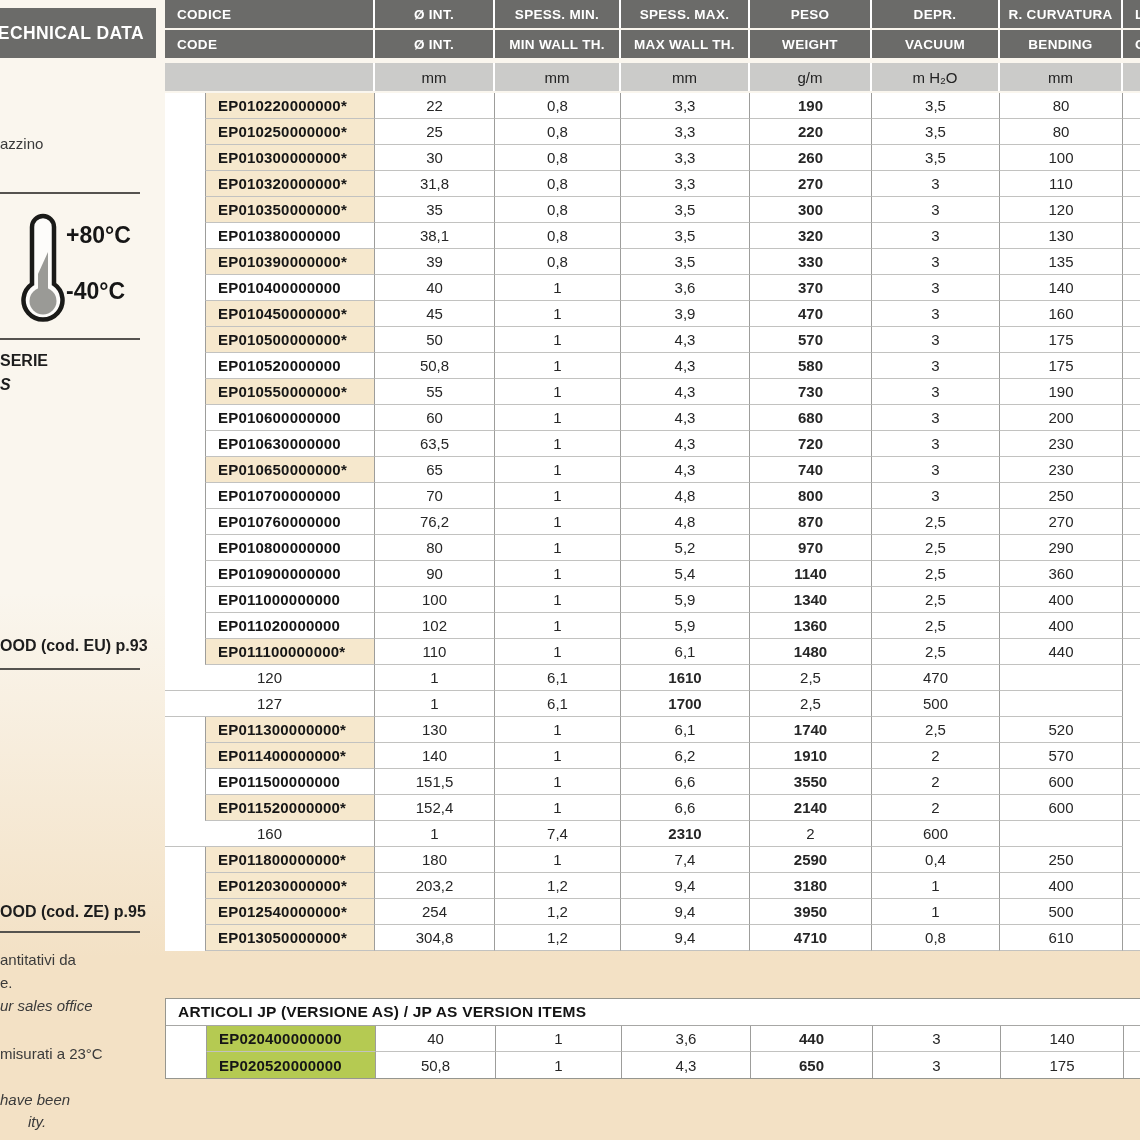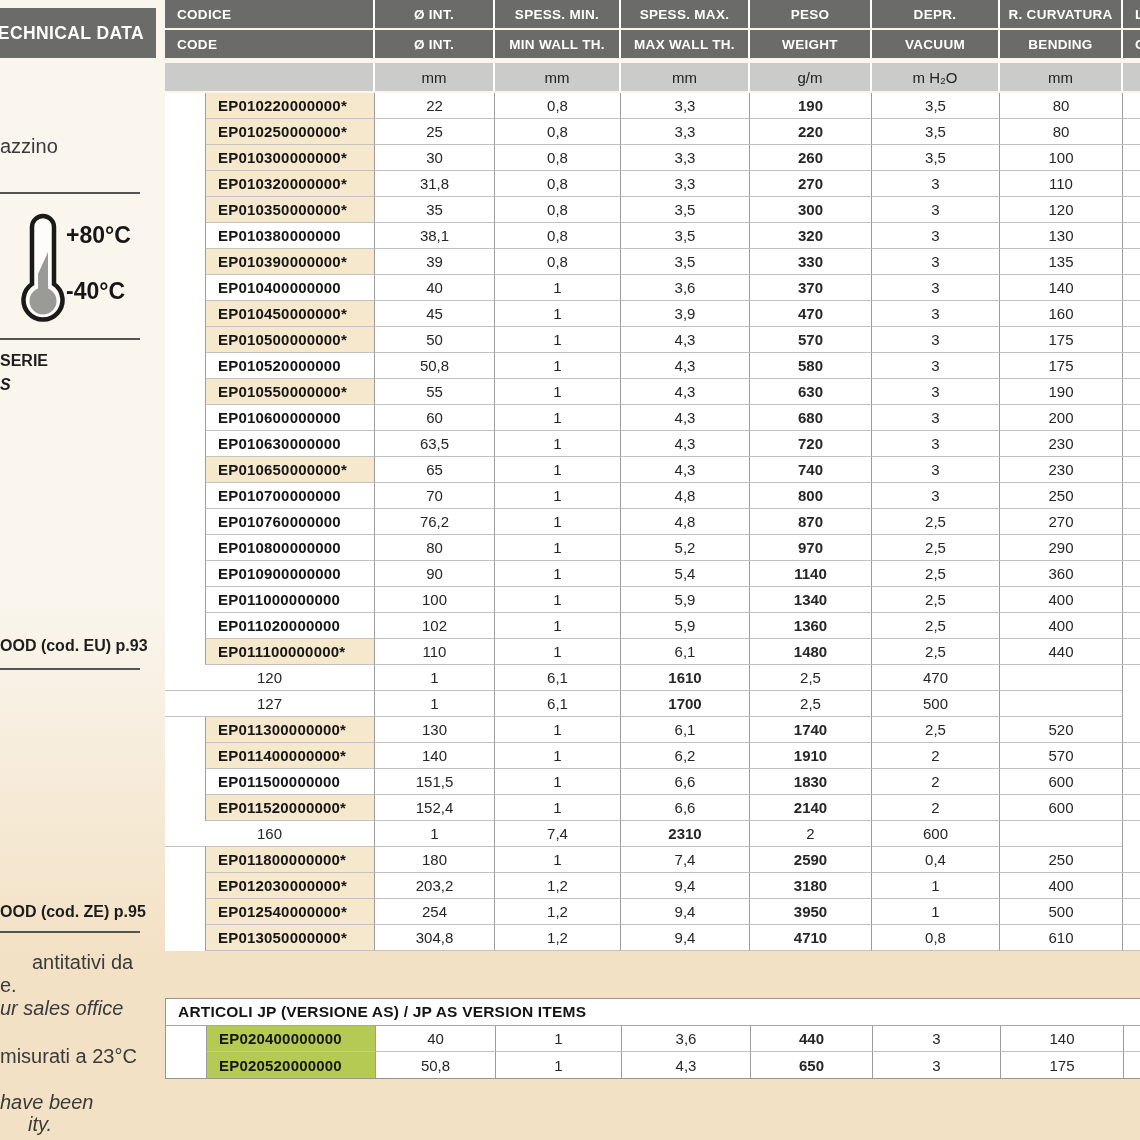--- a/index.html
+++ b/index.html
@@ -14,21 +14,21 @@
   }
 
   
   .banner {
     position:absolute; left:-44px; top:8px; width:200px; height:50px;
     background:var(--head-gray); color:#fff;
     display:flex; align-items:center; justify-content:flex-end;
     padding-right:12px; font-weight:bold; font-size:17.5px; letter-spacing:.4px;
     white-space:nowrap;
   }
-  .side-text { position:absolute; left:0; font-size:20px; color:#3a3a3a; white-space:nowrap; }
+  .side-text { position:absolute; left:0; font-size:15px; color:#3a3a3a; white-space:nowrap; }
   .side-bold { font-weight:bold; color:#1d1d1d; font-size:16px; }
   .side-italic { font-style:italic; }
   .hr { position:absolute; left:-12px; width:152px; height:2px; background:#55534f; }
   .thermo { position:absolute; left:14px; top:212px; }
   .temp { position:absolute; left:66px; font-weight:bold; font-size:23px; color:#161616; white-space:nowrap; }
 
   
   .tbl { position:absolute; left:165px; width:1035px; --cols:210px 120px 126px 129px 122px 128px 123px 1fr; }
   #main-table { top:0; }
   #jp-table { top:998px; border:1px solid #96968f; background:#fff; }
@@ -97,21 +97,21 @@
 
   <div class="side-text side-bold" style="top:352px;">SERIE</div>
   <div class="side-text side-bold side-italic" style="top:376px;">S</div>
 
   <div class="side-text side-bold" style="top:637px;">OOD (cod. EU) p.93</div>
   <div class="hr" style="top:668px;"></div>
 
   <div class="side-text side-bold" style="top:903px;">OOD (cod. ZE) p.95</div>
   <div class="hr" style="top:931px;"></div>
 
-  <div class="side-text" style="top:951px;padding-left:32px;">antitativi da</div>
+  <div class="side-text" style="top:951px;">antitativi da</div>
   <div class="side-text" style="top:974px;">e.</div>
   <div class="side-text side-italic" style="top:997px;">ur sales office</div>
   <div class="side-text" style="top:1045px;">misurati a 23°C</div>
   <div class="side-text side-italic" style="top:1091px;">have been</div>
   <div class="side-text side-italic" style="top:1113px;margin-left:28px;">ity.</div>
 
   <div class="tbl" id="main-table">
     <div class="hrow r1">
         <div class="cell left">CODICE</div>
         <div class="cell">Ø INT.</div>
@@ -251,21 +251,21 @@
           <div class="cell bold">580</div>
           <div class="cell">3</div>
           <div class="cell">175</div>
           <div class="cell"></div>
         </div>
         <div class="trow">
           <div class="cell code hl">EP010550000000*</div>
           <div class="cell">55</div>
           <div class="cell">1</div>
           <div class="cell">4,3</div>
-          <div class="cell bold">630</div>
+          <div class="cell bold">730</div>
           <div class="cell">3</div>
           <div class="cell">190</div>
           <div class="cell"></div>
         </div>
         <div class="trow">
           <div class="cell code">EP010600000000</div>
           <div class="cell">60</div>
           <div class="cell">1</div>
           <div class="cell">4,3</div>
           <div class="cell bold">680</div>
@@ -399,21 +399,21 @@
           <div class="cell bold">1910</div>
           <div class="cell">2</div>
           <div class="cell">570</div>
           <div class="cell"></div>
         </div>
         <div class="trow">
           <div class="cell code">EP011500000000</div>
           <div class="cell">151,5</div>
           <div class="cell">1</div>
           <div class="cell">6,6</div>
-          <div class="cell bold">1830</div>
+          <div class="cell bold">3550</div>
           <div class="cell">2</div>
           <div class="cell">600</div>
           <div class="cell"></div>
         </div>
         <div class="trow">
           <div class="cell code hl">EP011520000000*</div>
           <div class="cell">152,4</div>
           <div class="cell">1</div>
           <div class="cell">6,6</div>
           <div class="cell bold">2140</div>

